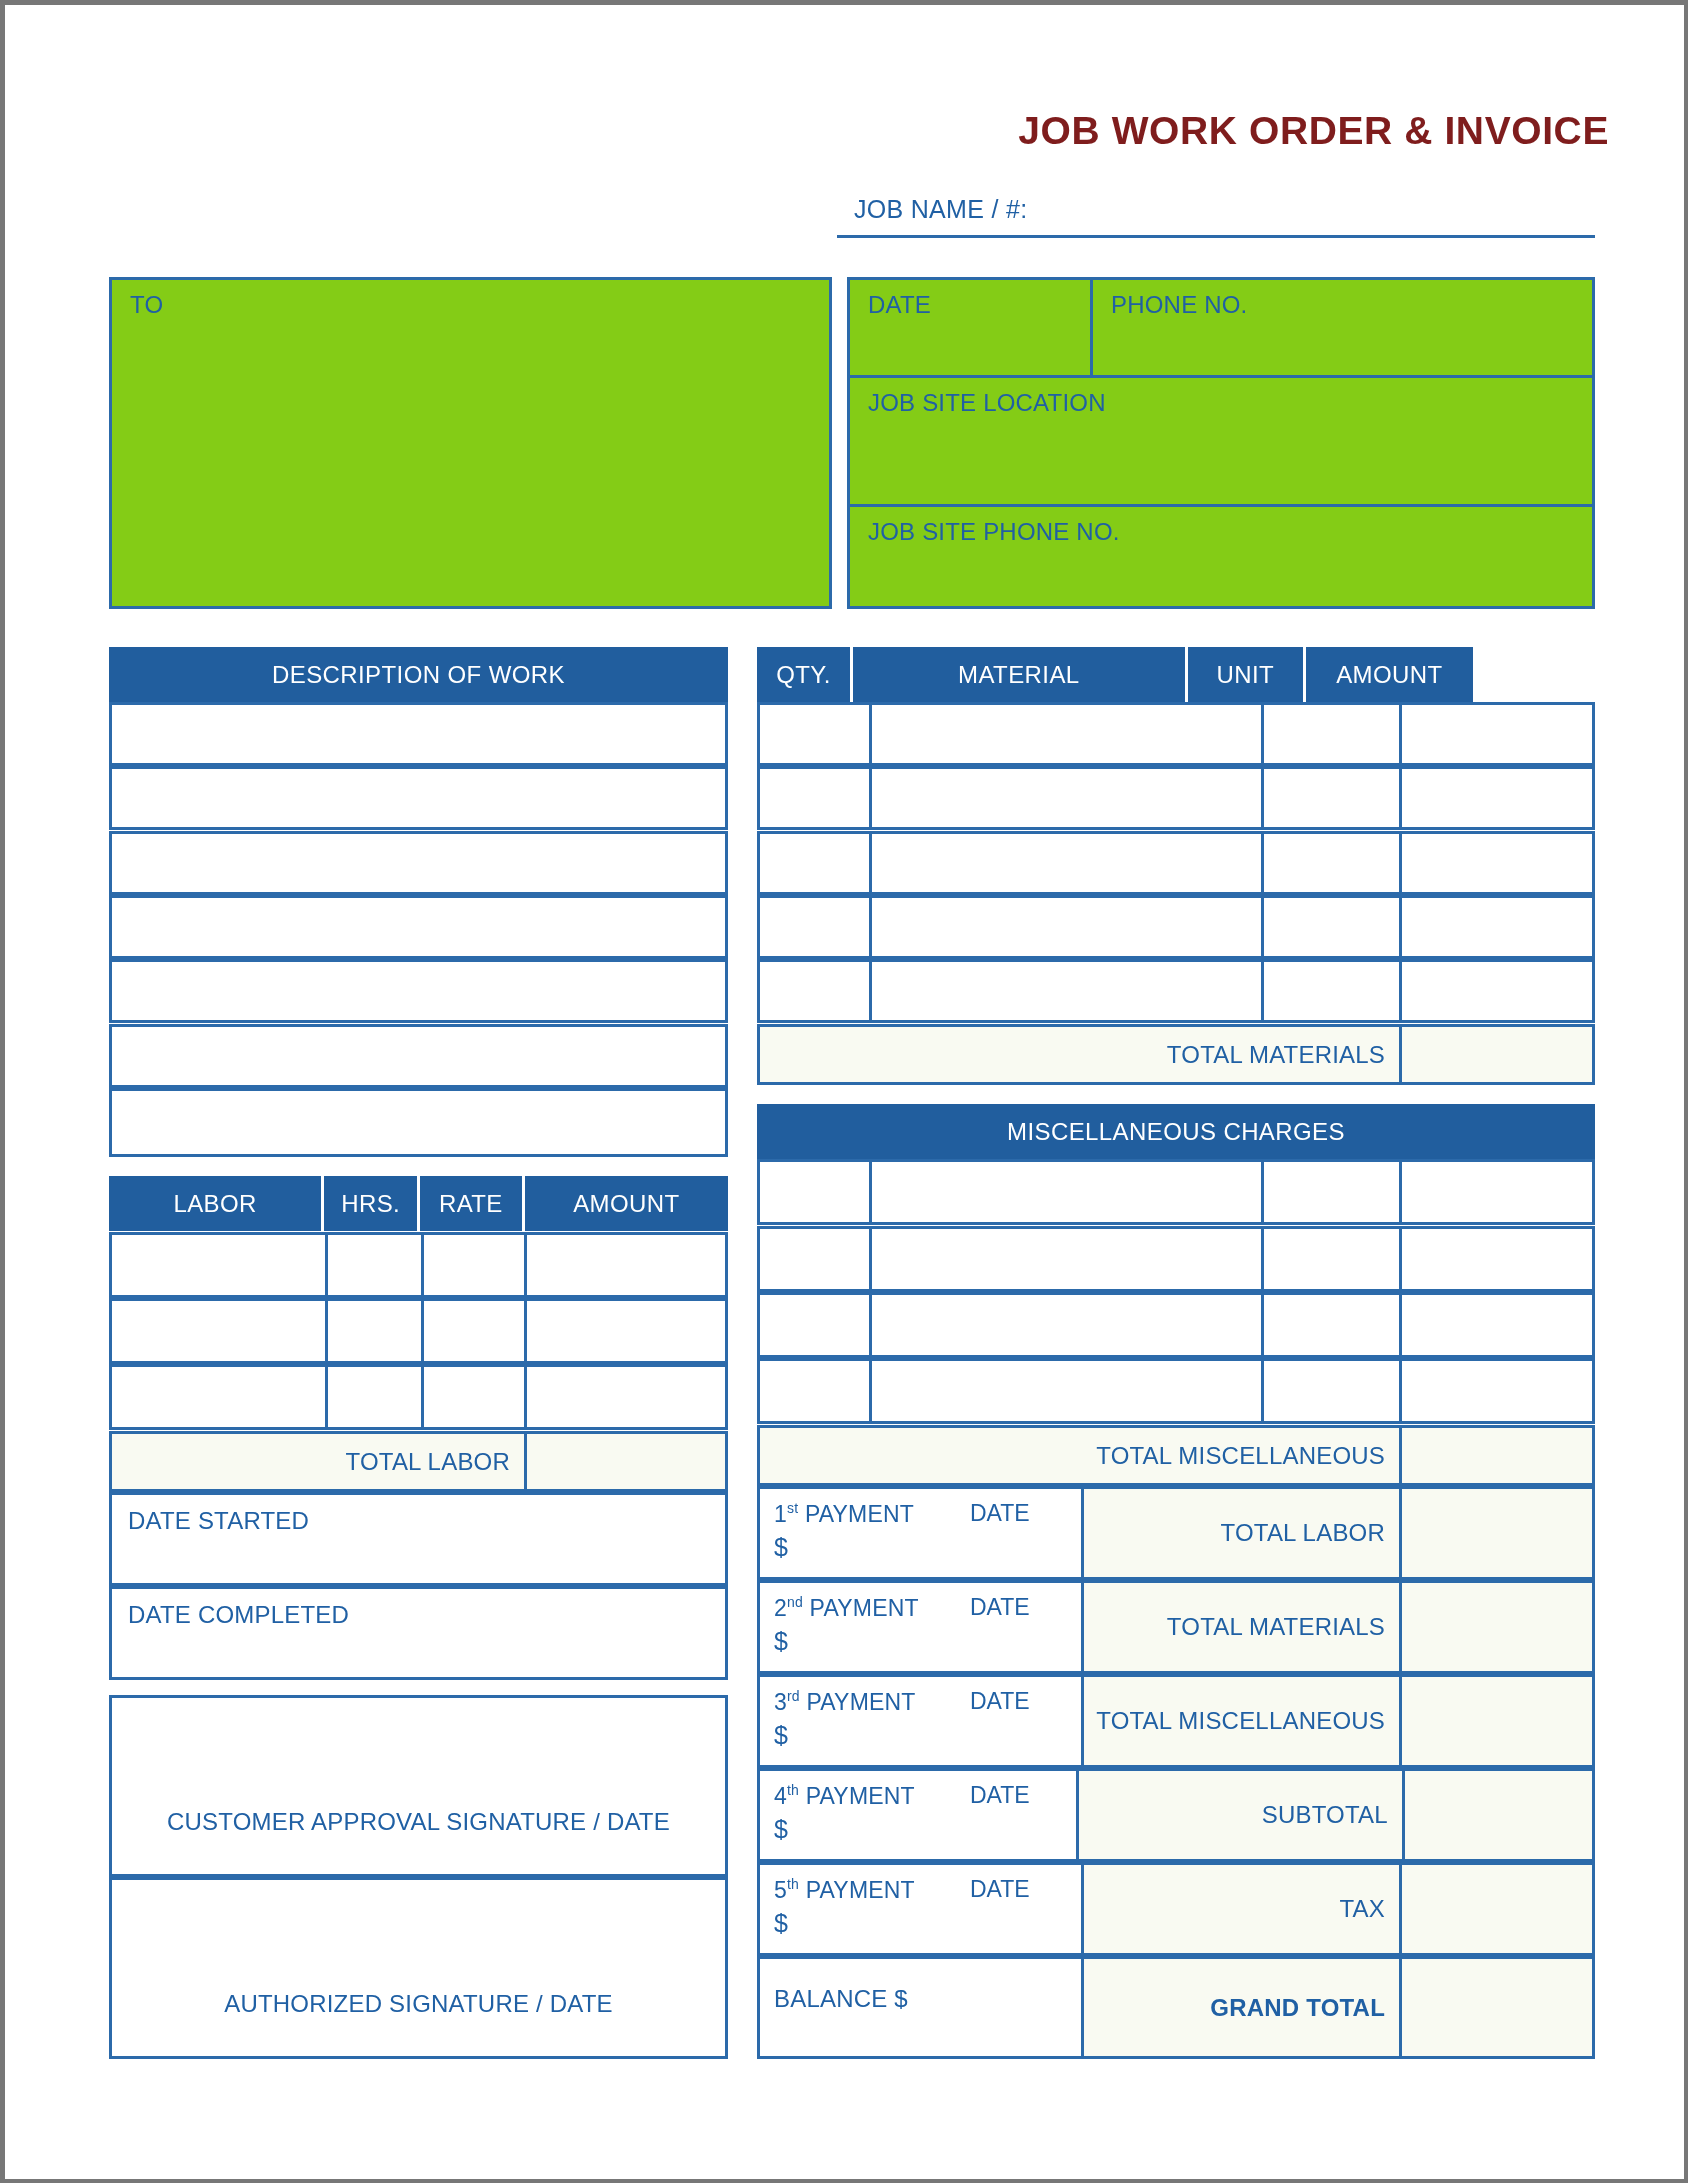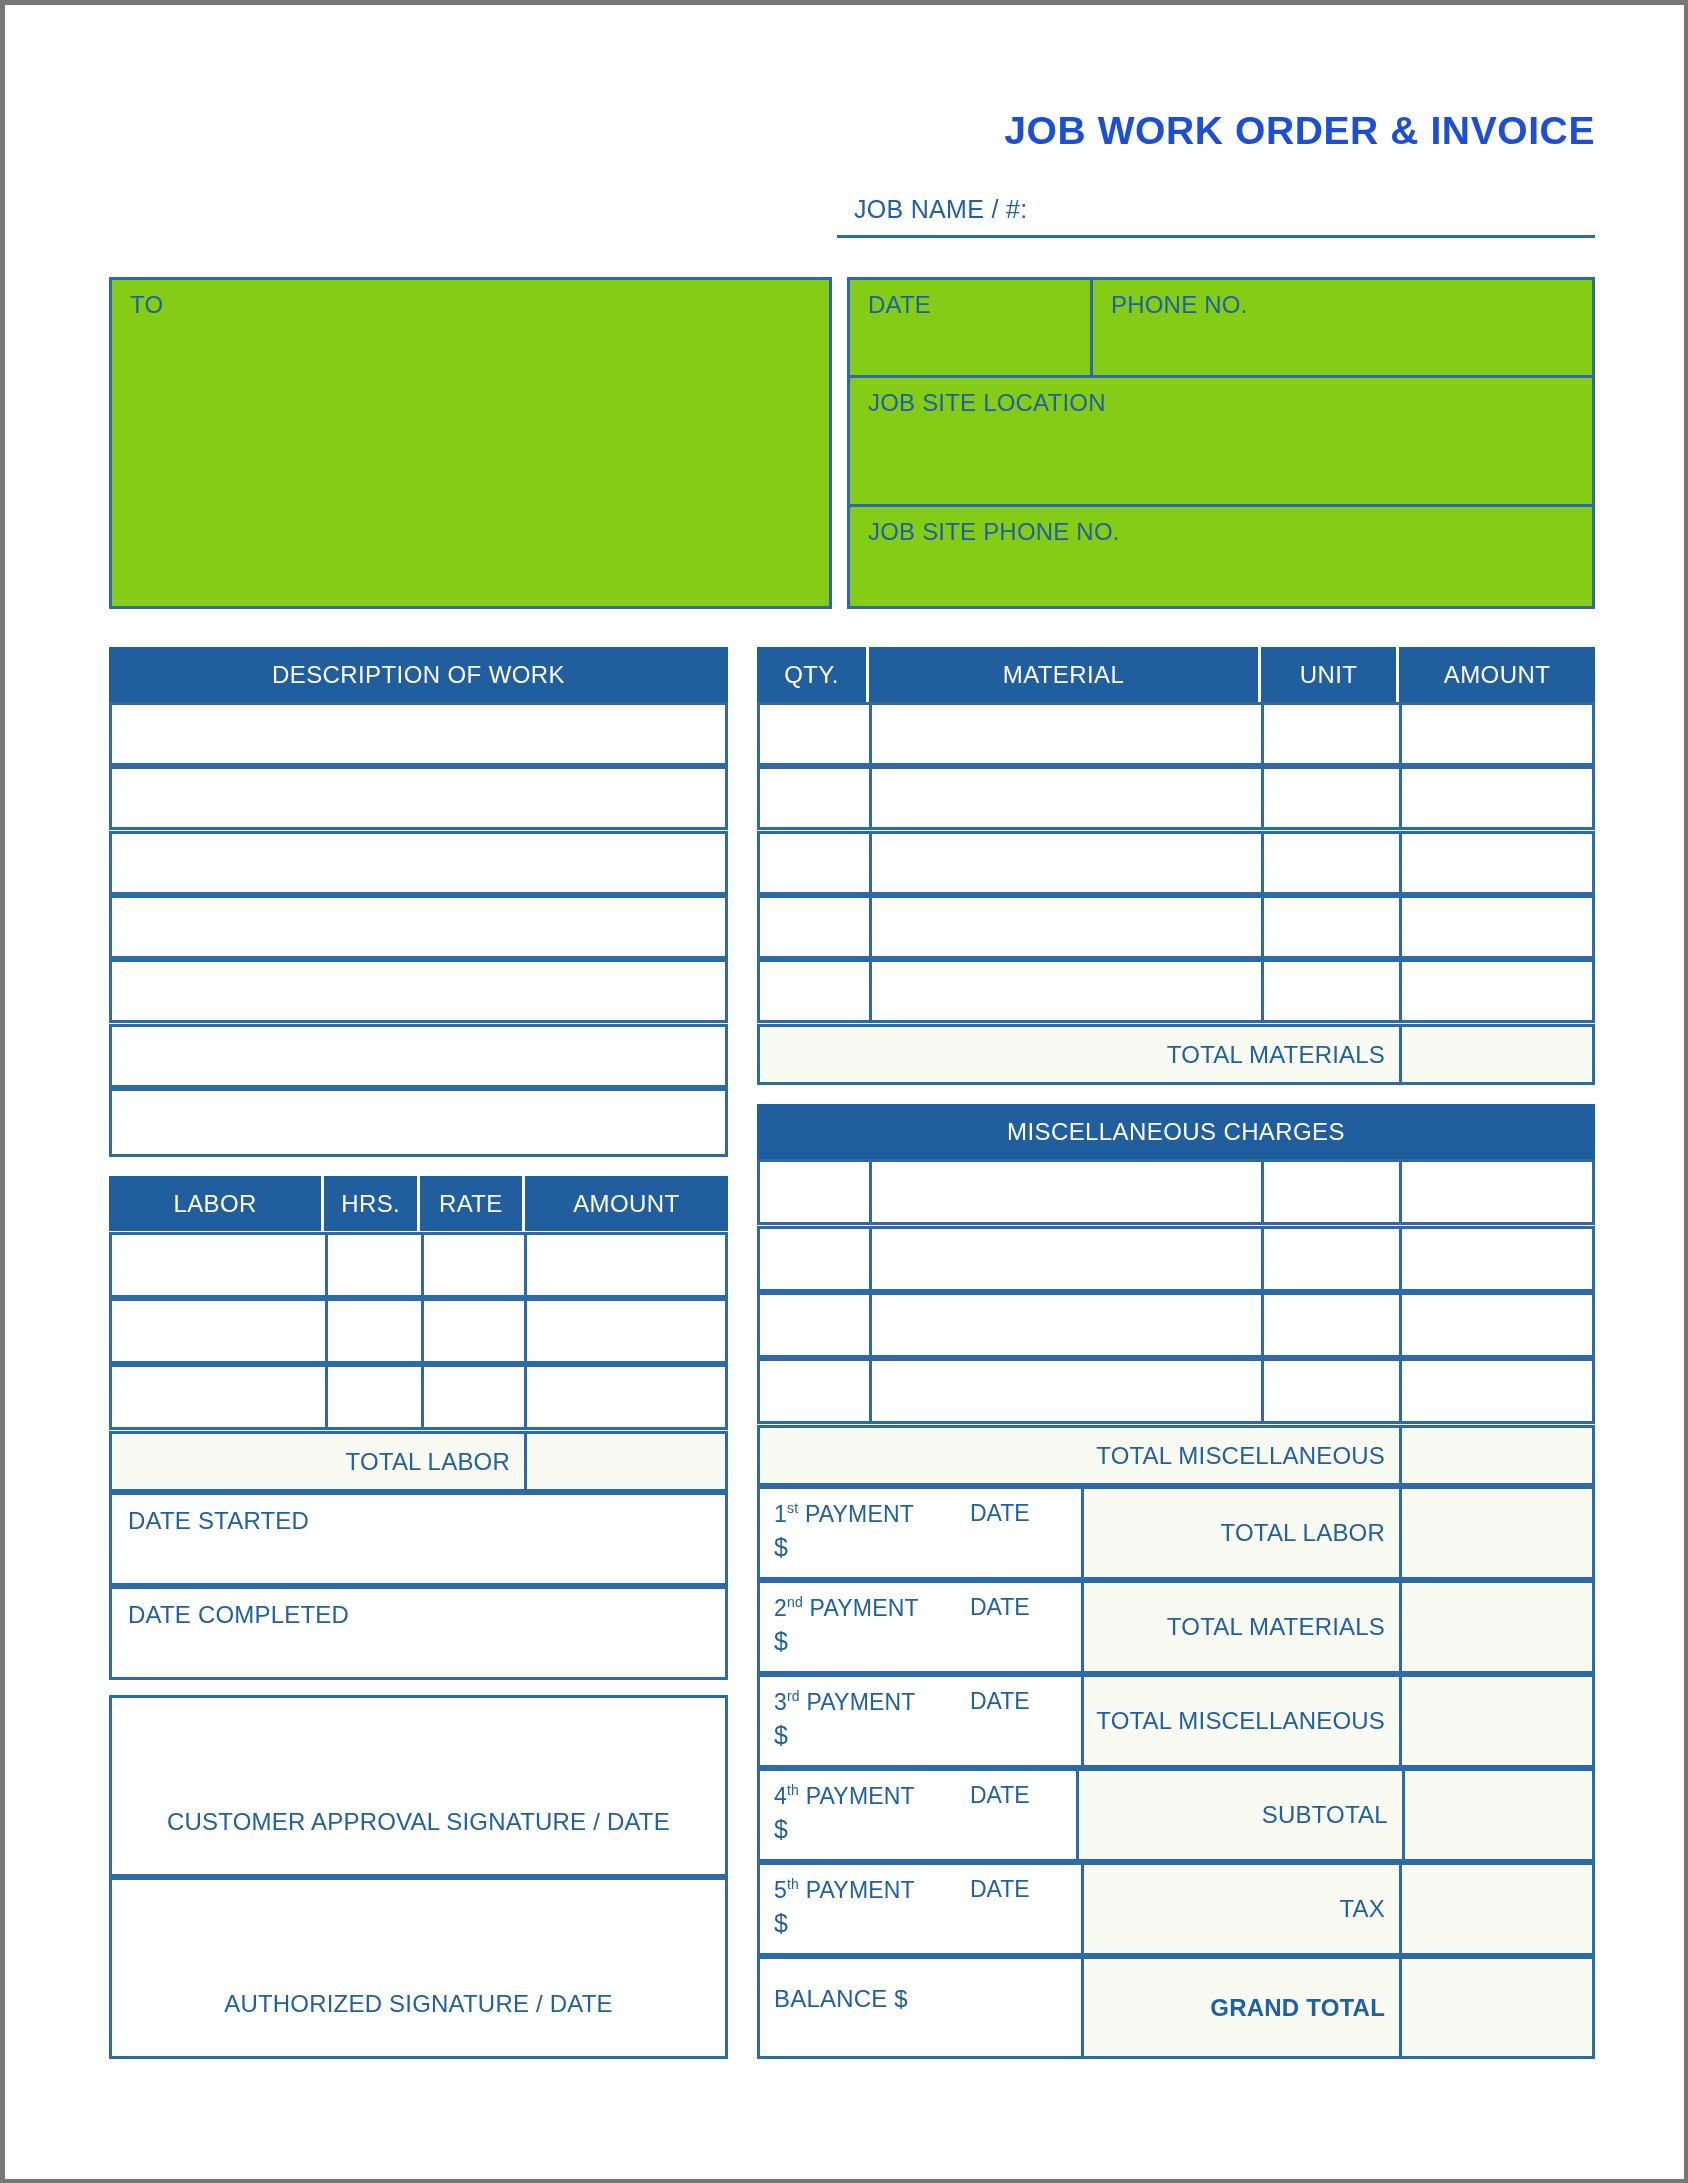--- a/index.html
+++ b/index.html
@@ -27,26 +27,26 @@
   .sheet {
     position: absolute;
     left: 0; top: 0;
     width: 1679px;
     height: 2174px;
   }
 
   
   .title {
     position: absolute;
-    right: 89px;
+    right: 75px;
     top: 104px;
     font-size: 39px;
     font-weight: bold;
     letter-spacing: 0.6px;
-    color: #1d4ed8;
+    color: #7f1d1d;
     white-space: nowrap;
   }
   .jobname-wrap {
     position: absolute;
     left: 832px;
     top: 188px;
     width: 758px;
     height: 42px;
     border-bottom: 3px solid #2c6aaa;
   }
@@ -321,21 +321,21 @@
     <span class="lbl-left">DATE COMPLETED</span>
   </div>
 
   <div class="wide-row" style="left:104px; top:1690px; width:619px; height:182px;">
     <span class="lbl-center">CUSTOMER APPROVAL SIGNATURE / DATE</span>
   </div>
   <div class="wide-row" style="left:104px; top:1872px; width:619px; height:182px;">
     <span class="lbl-center">AUTHORIZED SIGNATURE / DATE</span>
   </div>
 
-  <div class="hdr" style="left:752px; top:642px; width:838px; height:55px; justify-content:flex-start;">
+  <div class="hdr" style="left:752px; top:642px; width:716px; height:55px; justify-content:flex-start;">
     <div class="hdr-cell" style="width:112px;">QTY.</div>
     <div class="hdr-cell" style="width:392px;">MATERIAL</div>
     <div class="hdr-cell" style="width:138px;">UNIT</div>
     <div class="hdr-cell" style="width:196px;">AMOUNT</div>
   </div>
 
   <div class="row" style="left:752px; top:697px; width:838px; height:64px;">
     <div class="cell" style="width:112px;"></div>
     <div class="cell" style="width:392px;"></div>
     <div class="cell" style="width:138px;"></div>

